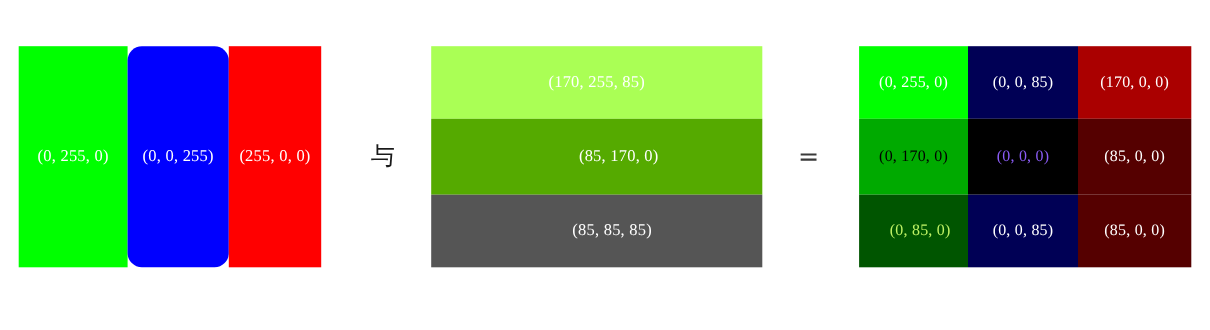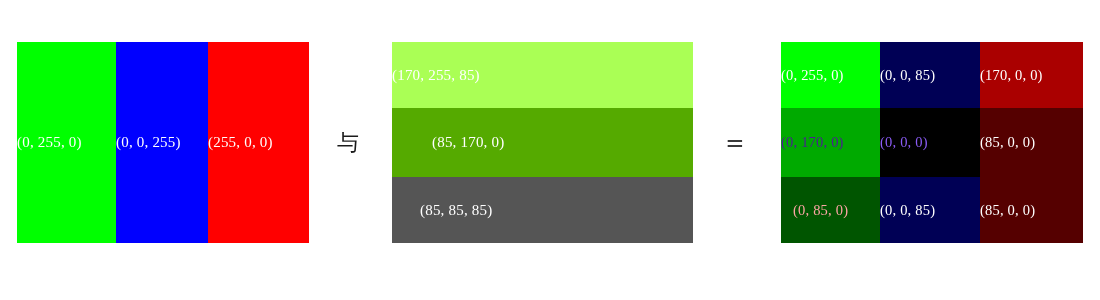--- a/index.html
+++ b/index.html
@@ -26,21 +26,21 @@
   
   .panel {
     position: absolute;
     display: flex;
     box-sizing: border-box;
   }
 
   .cell {
     display: flex;
     align-items: center;
-    justify-content: flex-start;
+    justify-content: center;
     box-sizing: border-box;
     overflow: hidden;
   }
 
   .cell-label {
     font-family: "Liberation Serif", "DejaVu Serif", serif;
     font-size: 15px;
     line-height: 1;
     white-space: nowrap;
     letter-spacing: 0.2px;
@@ -49,22 +49,22 @@
   
   #panel-a {
     left: 17px;
     top: 42px;
     width: 300px;
     height: 201px;
     flex-direction: row;
   }
   #panel-a .cell { height: 100%; }
   #panel-a .cell.c0 { width: 99px; }
-  #panel-a .cell.c1 { width: 92px; }
-  #panel-a .cell.c2 { width: 101px; }
+  #panel-a .cell.c1 { width: 92px; border-radius: 13px; }
+  #panel-a .cell.c2 { width: 84px; }
 
   
   #op-and {
     position: absolute;
     left: 332px;
     top: 126px;
     width: 32px;
     height: 34px;
     display: flex;
     align-items: center;
@@ -154,31 +154,31 @@
       <span class="cell-label" style="color: rgb(255, 255, 255);">(0, 255, 0)</span>
     </div>
     <div class="cell" style="background-color: rgb(0, 0, 85);">
       <span class="cell-label" style="color: rgb(255, 255, 255);">(0, 0, 85)</span>
     </div>
     <div class="cell" style="background-color: rgb(170, 0, 0);">
       <span class="cell-label" style="color: rgb(255, 255, 255);">(170, 0, 0)</span>
     </div>
 
     <div class="cell" style="background-color: rgb(0, 170, 0);">
-      <span class="cell-label" style="color: #4c1d95;">(0, 170, 0)</span>
+      <span class="cell-label" style="color: #000000;">(0, 170, 0)</span>
     </div>
     <div class="cell" style="background-color: rgb(0, 0, 0);">
       <span class="cell-label" style="color: #8b5cf6;">(0, 0, 0)</span>
     </div>
     <div class="cell" style="background-color: rgb(85, 0, 0);">
       <span class="cell-label" style="color: rgb(255, 255, 255);">(85, 0, 0)</span>
     </div>
 
     <div class="cell" style="background-color: rgb(0, 85, 0);">
-      <span class="cell-label" style="color: #fca5a5; margin-left: 12px;">(0, 85, 0)</span>
+      <span class="cell-label" style="color: #bef264; margin-left: 12px;">(0, 85, 0)</span>
     </div>
     <div class="cell" style="background-color: rgb(0, 0, 85);">
       <span class="cell-label" style="color: rgb(255, 255, 255);">(0, 0, 85)</span>
     </div>
     <div class="cell" style="background-color: rgb(85, 0, 0);">
       <span class="cell-label" style="color: rgb(255, 255, 255);">(85, 0, 0)</span>
     </div>
   </div>
 
 </div>

